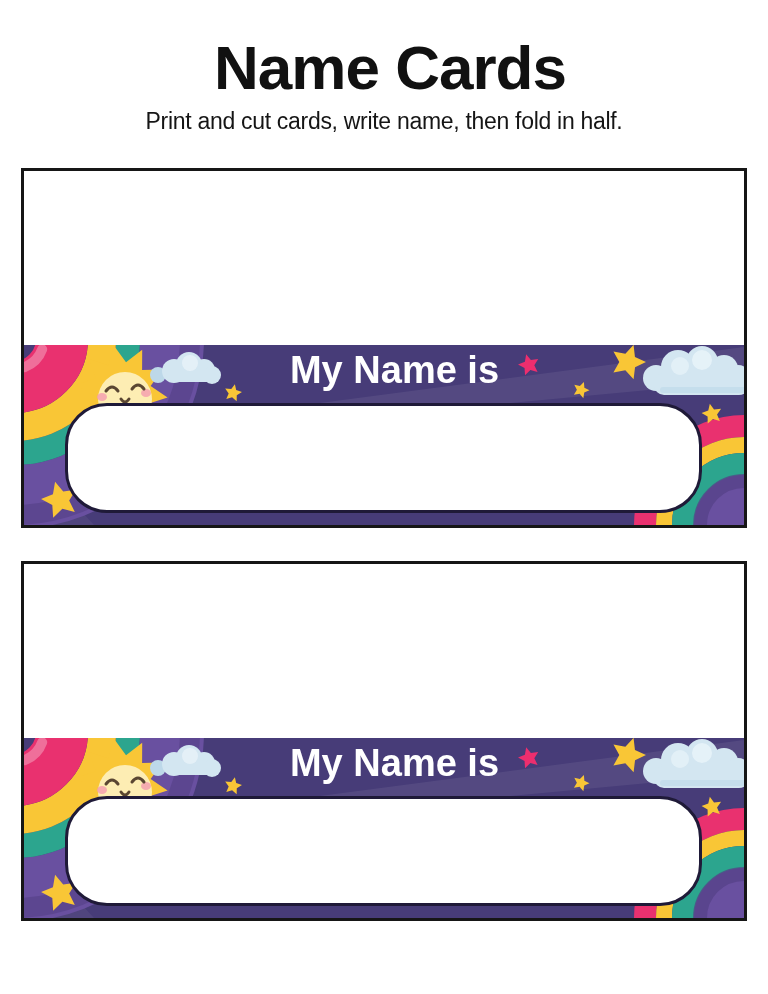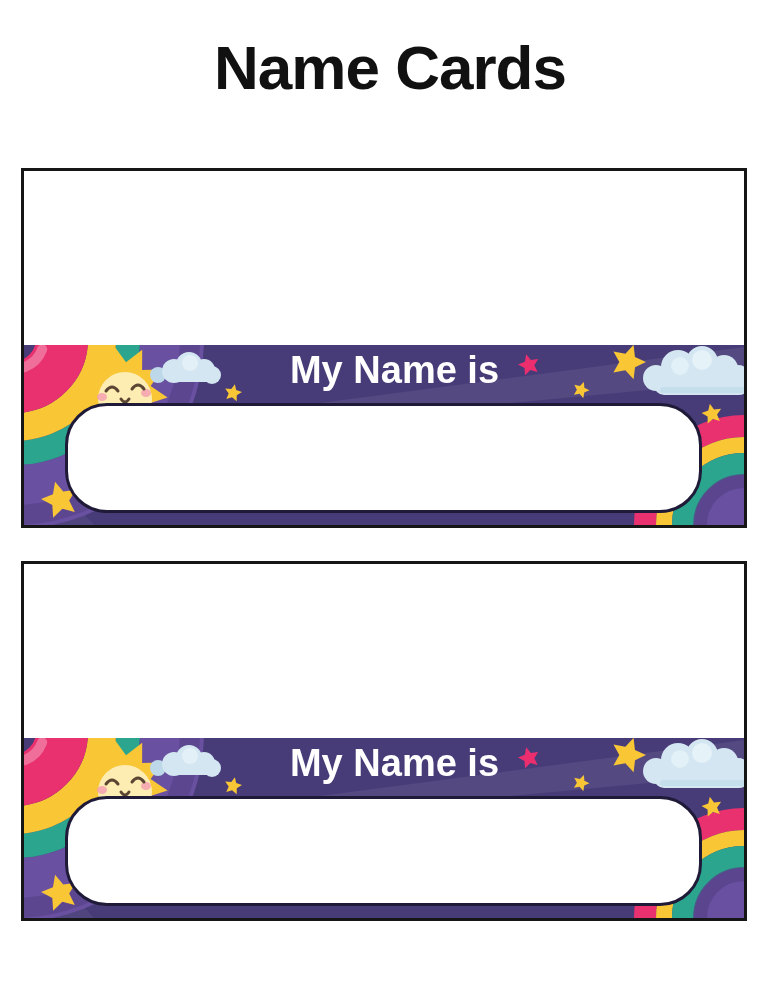--- a/index.html
+++ b/index.html
@@ -38,20 +38,21 @@
     background:#ffffff; border:3px solid #1f1a38; border-radius:42px;
     font-size:30px; color:#1f1a38; padding:10px 28px; overflow:hidden;
   }
 </style>
 </head>
 <body>
 
 <div class="page">
 
   <h1 class="page-title">Name Cards</h1>
+  <p class="page-subtitle">Print and cut cards, write name, then fold in half.</p>
 
   <div class="card card-1">
     <div class="card-top"></div>
     <div class="card-band">
       <div class="band-art-slot">
   <svg viewBox="0 0 720 180" preserveAspectRatio="none">
 
     <rect x="0" y="0" width="720" height="180" fill="#473c78"></rect>
 
     <polygon points="235,66 720,2 720,36 252,80" fill="#ffffff" opacity="0.07"></polygon>

